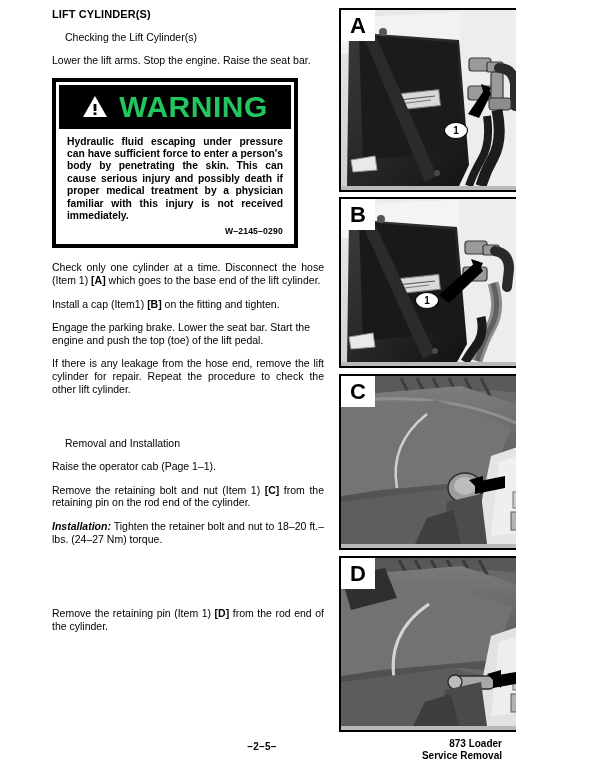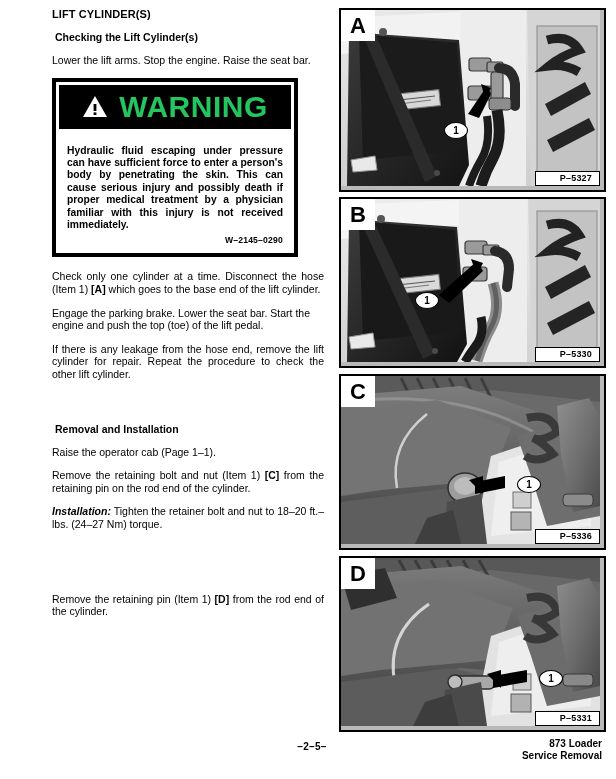--- a/index.html
+++ b/index.html
@@ -6,43 +6,43 @@
     margin: 0;
     padding: 0;
     background: #ffffff;
   }
   body {
     font-family: "Liberation Sans", sans-serif;
     color: #000000;
   }
   #page {
     position: relative;
-    width: 616px;
+    width: 516px;
     height: 779px;
     overflow: hidden;
     background: #ffffff;
   }
 
   
   #text-column {
     position: absolute;
     left: 52px;
     top: 8px;
     width: 272px;
   }
   .sect-title {
     font-size: 11px;
     font-weight: bold;
     letter-spacing: 0.1px;
     margin: 0 0 11px 0;
   }
   .sub-title {
     font-size: 10.5px;
-    font-weight: bold;
-    margin: 0 0 11px 3px;
+    font-weight: normal;
+    margin: 0 0 11px 13px;
   }
   .para {
     font-size: 10.5px;
     line-height: 12.6px;
     margin: 0 0 11px 0;
     text-align: justify;
   }
   .para.lead { text-align: left; }
   .para b { font-weight: bold; }
   .para i { font-style: italic; font-weight: bold; margin-top: 44px; }
@@ -73,21 +73,21 @@
   }
   .warn-triangle svg { display: block; }
   .warning-word {
     font-size: 30px;
     font-weight: bold;
     letter-spacing: 0.5px;
     line-height: 1;
     font-family: "Liberation Sans", sans-serif;
   }
   .warning-body {
-    padding: 16px 8px 2px 8px;
+    padding: 7px 8px 2px 8px;
   }
   .warning-text {
     font-size: 10.3px;
     font-weight: bold;
     line-height: 12.4px;
     text-align: justify;
     text-align-last: left;
     margin: 0;
   }
   .warning-code {
@@ -197,20 +197,21 @@
         <span class="warning-word">WARNING</span>
       </div>
       <div class="warning-body">
         <p class="warning-text">Hydraulic fluid escaping under pressure can have sufficient force to enter a person's body by penetrating the skin. This can cause serious injury and possibly death if proper medical treatment by a physician familiar with this injury is not received immediately.</p>
         <div class="warning-code">W–2145–0290</div>
       </div>
     </div>
 
     <p class="para"><span>Check only one cylinder at a time. Disconnect the hose (Item 1) </span><b>[A]</b><span> which goes to the base end of the lift cylinder.</span></p>
 
+    <p class="para lead"><span>Install a cap (Item1) </span><b>[B]</b><span> on the fitting and tighten.</span></p>
 
     <p class="para lead">Engage the parking brake. Lower the seat bar. Start the engine and push the top (toe) of the lift pedal.</p>
 
     <p class="para">If there is any leakage from the hose end, remove the lift cylinder for repair. Repeat the procedure to check the other lift cylinder.</p>
 
     <h2 class="sub-title" style="margin-top:42px;">Removal and Installation</h2>
 
     <p class="para lead">Raise the operator cab (Page 1–1).</p>
 
     <p class="para"><span>Remove the retaining bolt and nut (Item 1) </span><b>[C]</b><span> from the retaining pin on the rod end of the cylinder.</span></p>

